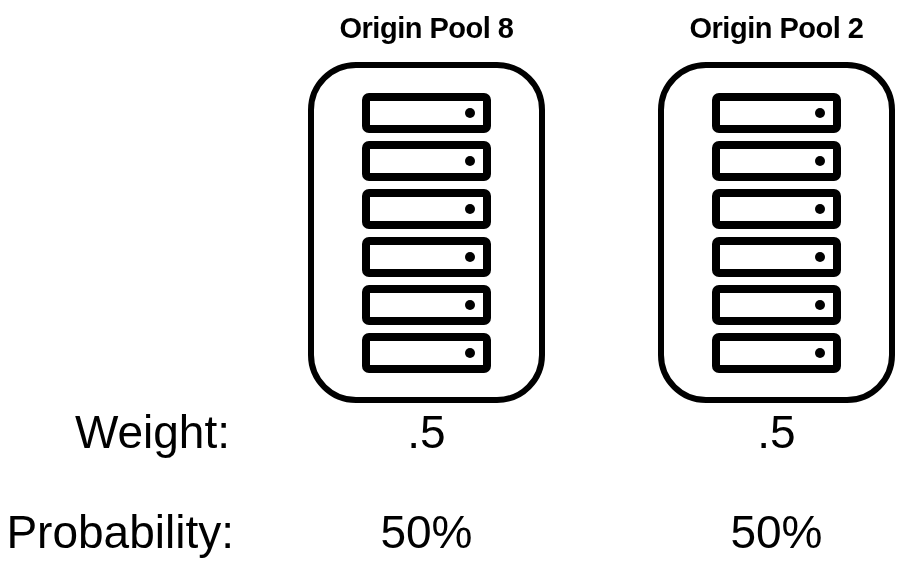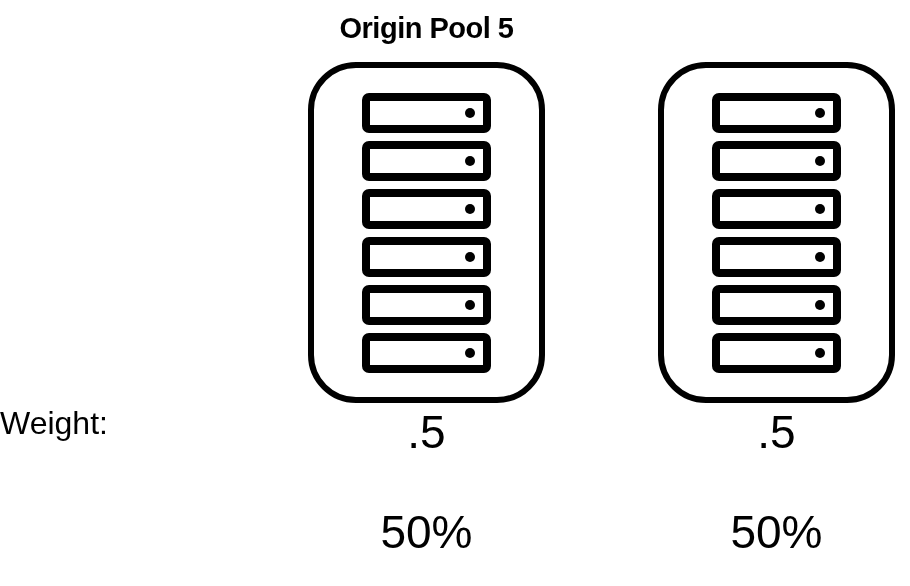--- a/index.html
+++ b/index.html
@@ -86,33 +86,34 @@
     font-size: 46px;
     white-space: nowrap;
   }
   .weight-value { top: 405px; }
   .prob-value   { top: 505px; text-align: center; }
 
   
   .row-label {
     position: absolute;
     left: 0;
-    font-size: 32px;
+    text-align: right;
+    font-size: 46px;
     white-space: nowrap;
   }
   .weight-label { top: 405px; width: 230px; }
   .prob-label   { top: 505px; width: 234px; }
 </style>
 </head>
 <body>
 
 <div class="canvas">
 
   <div class="pool-col p1">
-    <div class="pool-title">Origin Pool 5</div>
+    <div class="pool-title">Origin Pool 8</div>
     <div class="pool-box">
         <div class="server">
           <span class="dot"></span>
         </div>
         <div class="server">
           <span class="dot"></span>
         </div>
         <div class="server">
           <span class="dot"></span>
         </div>
@@ -124,20 +125,21 @@
         </div>
         <div class="server">
           <span class="dot"></span>
         </div>
       </div>
     <div class="pool-value weight-value">.5</div>
     <div class="pool-value prob-value">50%</div>
   </div>
 
   <div class="pool-col p2">
+    <div class="pool-title">Origin Pool 2</div>
     <div class="pool-box">
         <div class="server">
           <span class="dot"></span>
         </div>
         <div class="server">
           <span class="dot"></span>
         </div>
         <div class="server">
           <span class="dot"></span>
         </div>
@@ -149,14 +151,15 @@
         </div>
         <div class="server">
           <span class="dot"></span>
         </div>
       </div>
     <div class="pool-value weight-value">.5</div>
     <div class="pool-value prob-value">50%</div>
   </div>
 
   <div class="row-label weight-label">Weight:</div>
+  <div class="row-label prob-label">Probability:</div>
 
 </div>
 
 </body></html>

